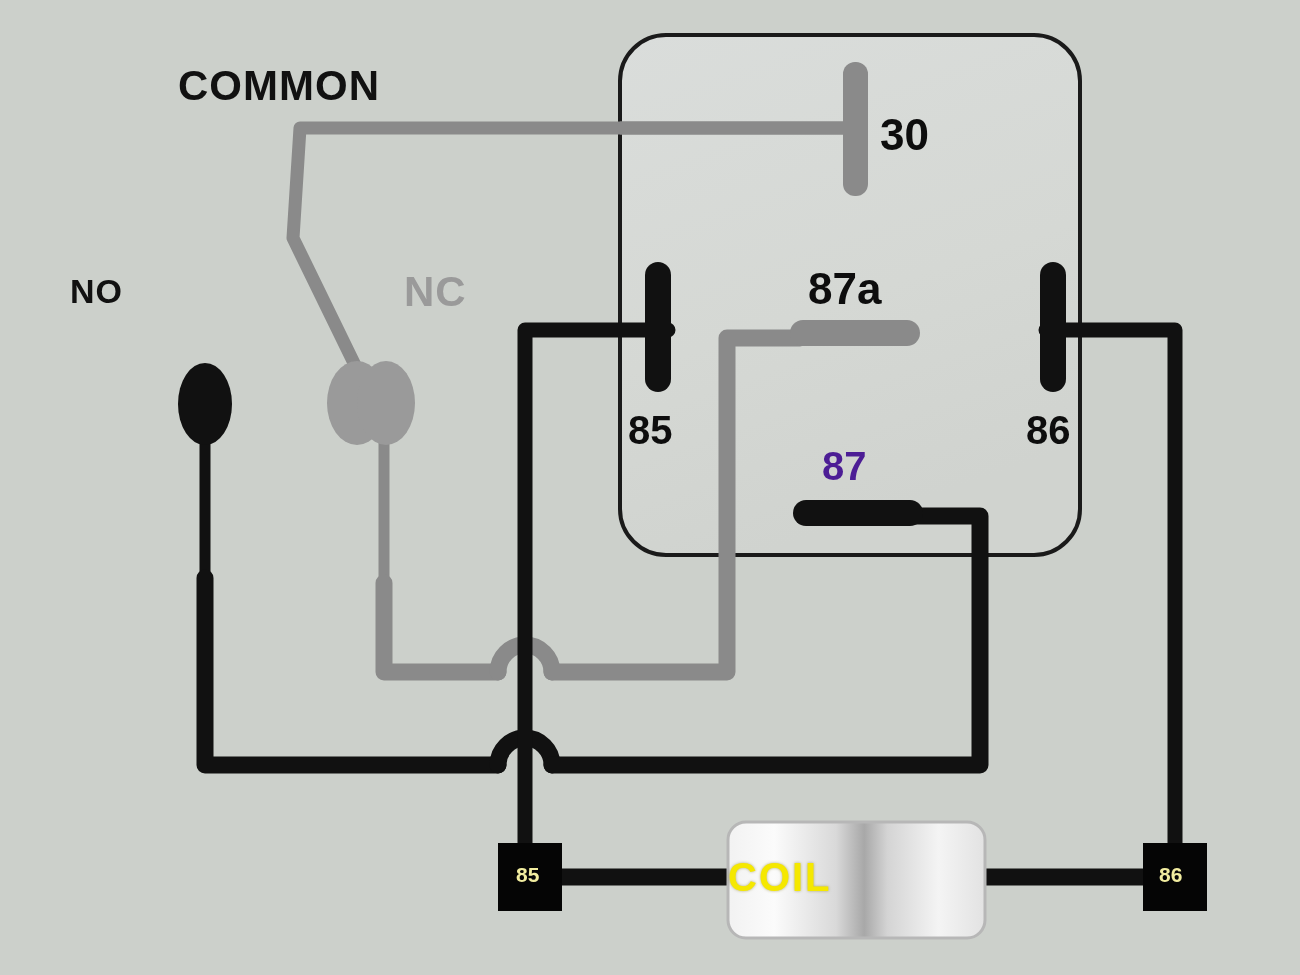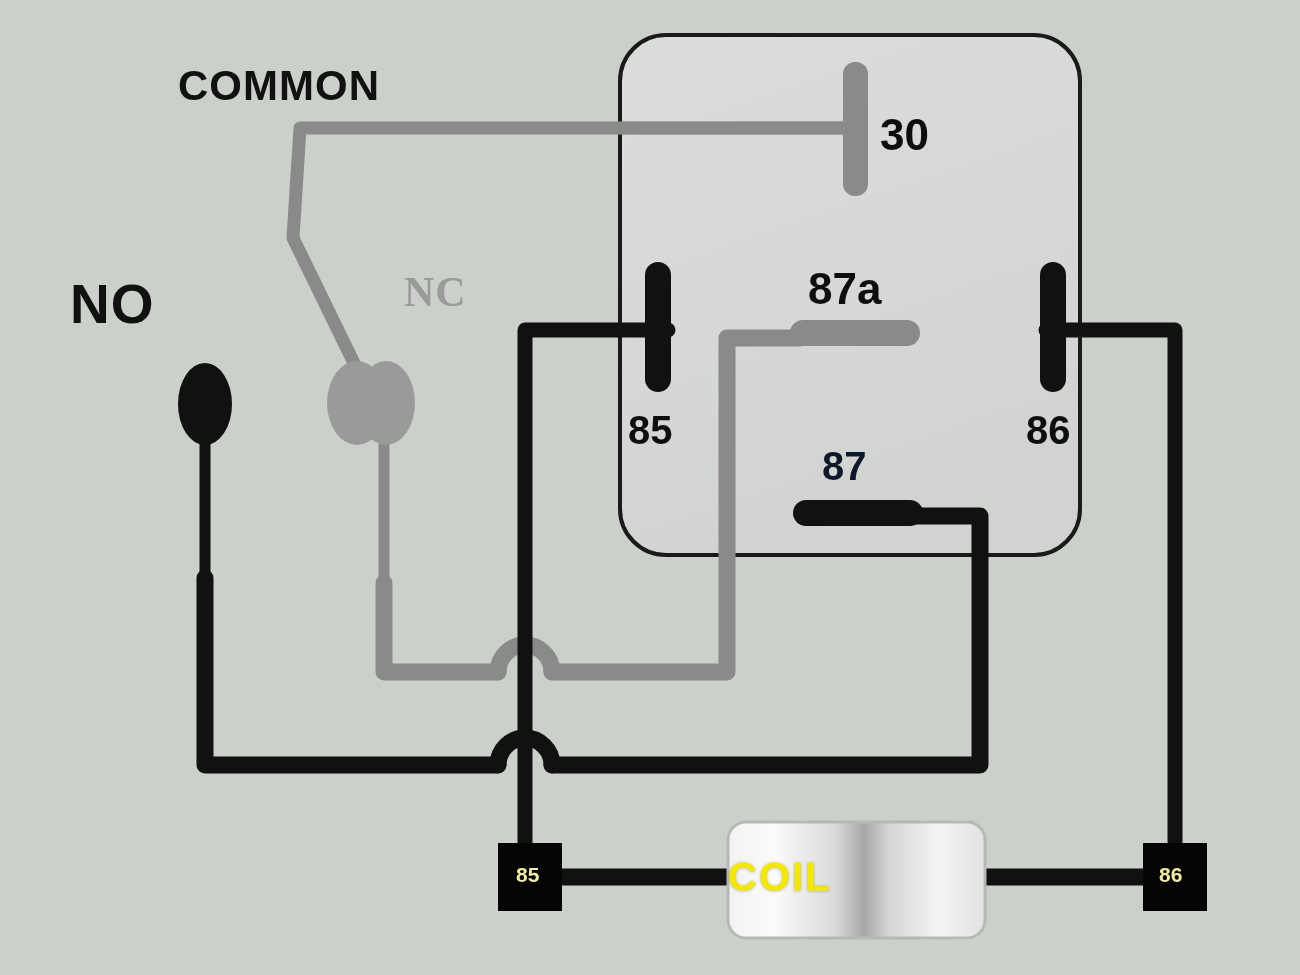--- a/index.html
+++ b/index.html
@@ -22,27 +22,27 @@
     height: 975px;
   }
   .lbl {
     position: absolute;
     font-family: "Liberation Sans", sans-serif;
     font-weight: bold;
     white-space: nowrap;
     user-select: none;
   }
   .lbl-common { left: 178px; top: 62px; font-size: 42px; color: #111111; letter-spacing: 1px; }
-  .lbl-no     { left: 70px;  top: 272px; font-size: 55px; color: #111111; letter-spacing: 1px; }
-  .lbl-nc     { left: 404px; top: 268px; font-size: 42px; color: #9a9a9a; letter-spacing: 1px; font-family: Liberation Serif, serif; }
+  .lbl-no     { left: 70px;  top: 272px; font-size: 34px; color: #111111; letter-spacing: 1px; }
+  .lbl-nc     { left: 404px; top: 268px; font-size: 42px; color: #9a9a9a; letter-spacing: 1px; }
   .lbl-30     { left: 880px; top: 110px; font-size: 44px; color: #0d0d0d; }
   .lbl-85     { left: 628px; top: 408px; font-size: 40px; color: #0d0d0d; }
   .lbl-86     { left: 1026px; top: 408px; font-size: 40px; color: #0d0d0d; }
   .lbl-87a    { left: 808px; top: 264px; font-size: 44px; color: #0d0d0d; }
-  .lbl-87     { left: 822px; top: 444px; font-size: 40px; color: #0f172a; }
+  .lbl-87     { left: 822px; top: 444px; font-size: 40px; color: #4c1d95; }
   .term-box-txt {
     position: absolute;
     font-family: "Liberation Sans", sans-serif;
     font-weight: bold;
     font-size: 21px;
     color: #f2eda0;
     user-select: none;
   }
   .tb-85 { left: 516px; top: 863px; }
   .tb-86 { left: 1159px; top: 863px; }

